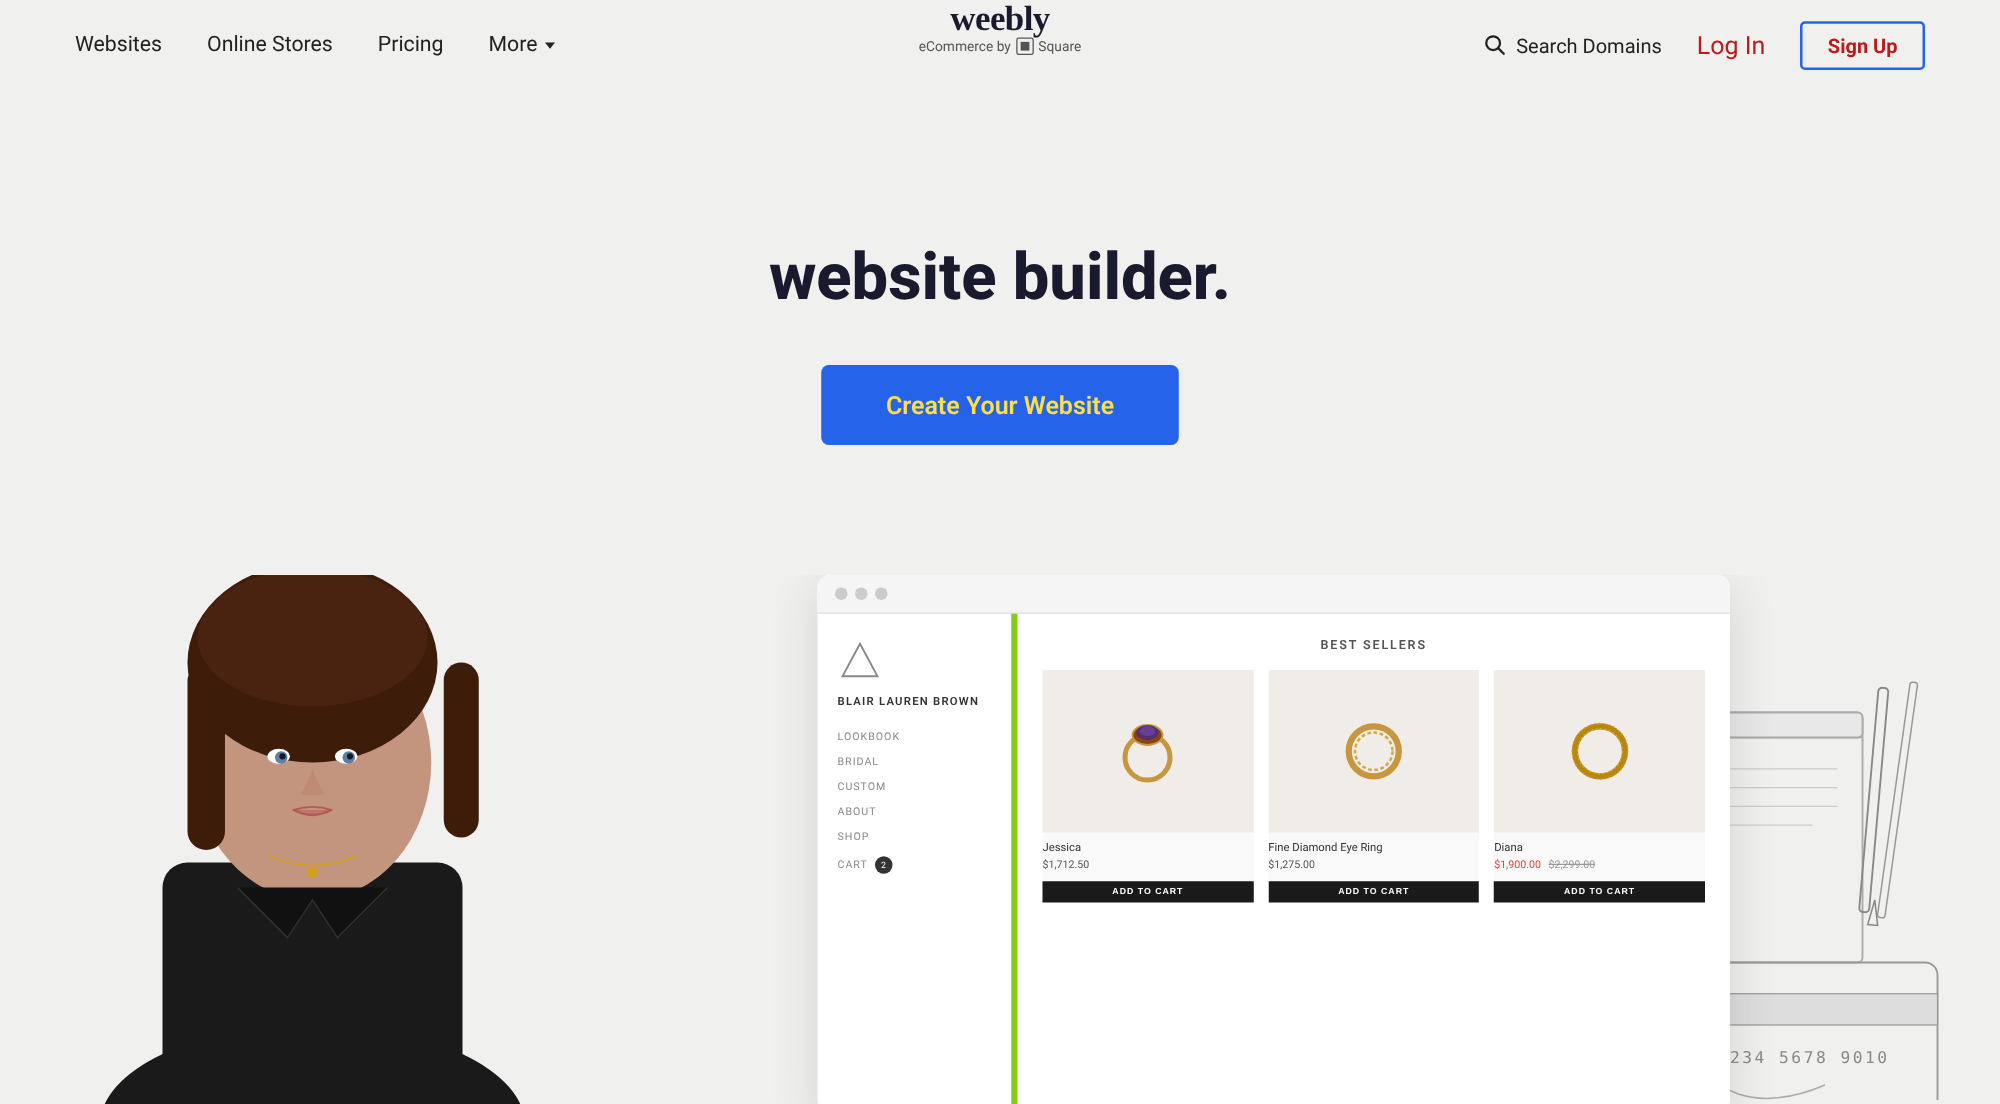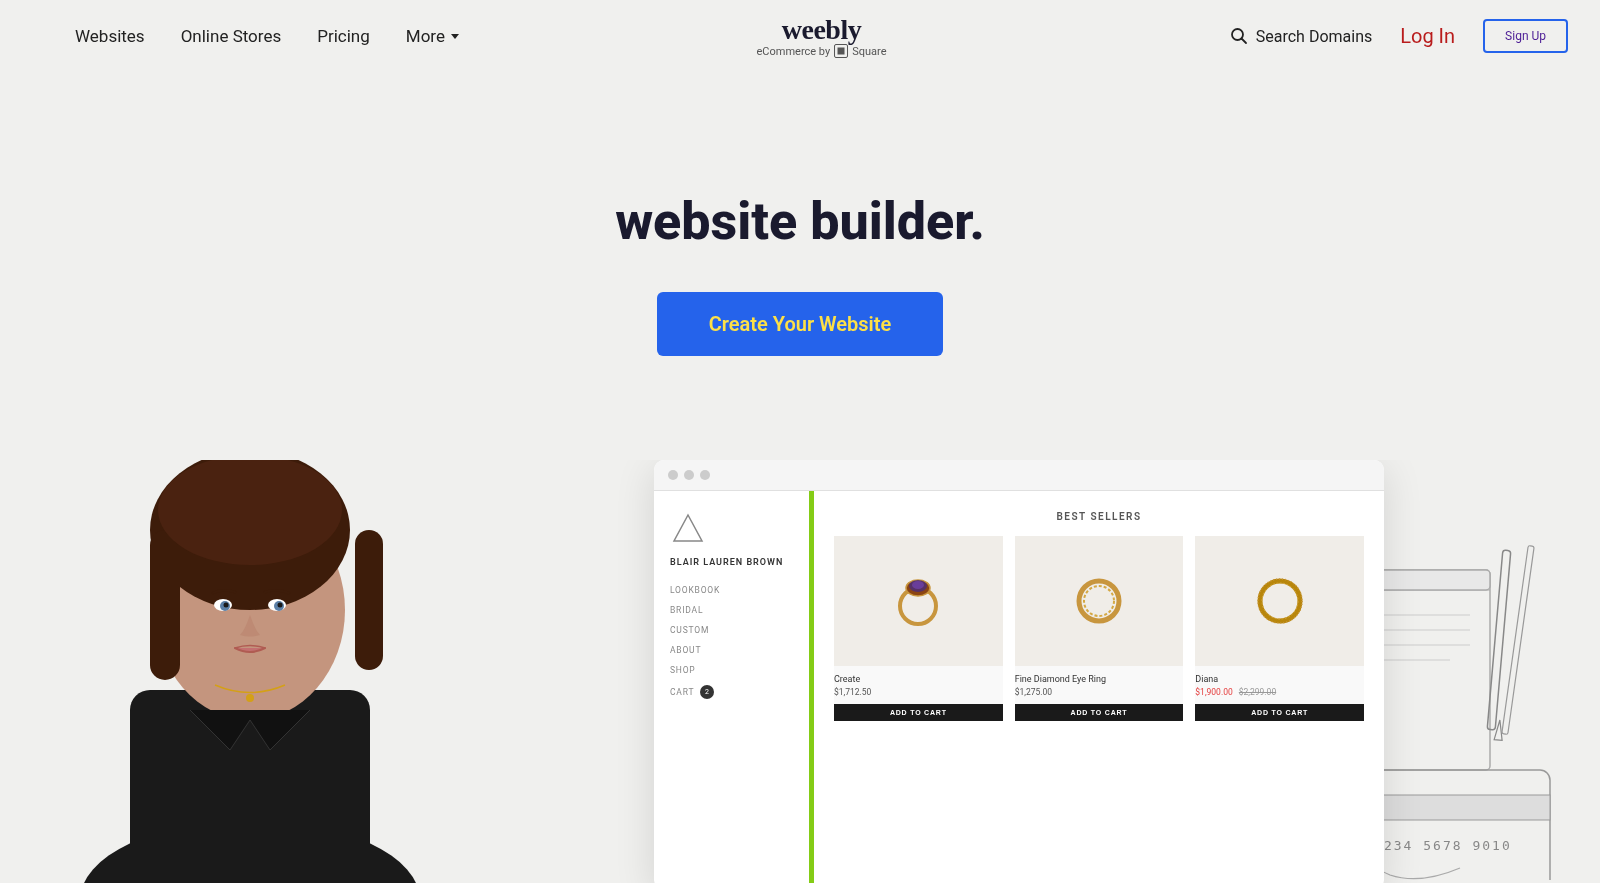--- a/index.html
+++ b/index.html
@@ -7,27 +7,25 @@
       font-family: -apple-system, BlinkMacSystemFont, 'Segoe UI', Roboto, sans-serif;
       background: #f0f0ee;
       width: 1600px;
       min-height: 883px;
       overflow: hidden;
     }
 
     
     nav {
       display: flex;
-      align-items: center;
-      padding: 0 32px;
+      padding: 0 60px;
       height: 72px;
       background: #f0f0ee;
       position: relative;
       z-index: 10;
-      margin-left: 43px;
     }
     .nav-left {
       display: flex;
       align-items: center;
       gap: 36px;
     }
     .nav-left a {
       text-decoration: none;
       color: #222;
       font-size: 17px;
@@ -92,27 +90,27 @@
       color: #222;
       font-size: 16px;
       cursor: pointer;
     }
     .nav-login {
       font-size: 20px;
       color: #b91c1c;
       text-decoration: none;
     }
     .nav-signup {
-      font-size: 12px;
-      color: #4c1d95;
+      font-size: 16px;
+      color: #b91c1c;
       border: 2px solid #2563eb;
       padding: 8px 20px;
       border-radius: 4px;
       text-decoration: none;
-      font-weight: 400;
+      font-weight: 700;
     }
 
     
     .hero {
       text-align: center;
       padding: 60px 20px 40px;
       position: relative;
     }
     .hero-headline {
       font-size: 52px;
@@ -434,21 +432,21 @@
 
           <div class="product-card">
             <div class="product-img">
               <svg class="ring-svg" viewBox="0 0 70 70" fill="none" xmlns="http://www.w3.org/2000/svg">
                 <circle cx="35" cy="40" r="18" stroke="#c8963e" stroke-width="4" fill="none"></circle>
                 <ellipse cx="35" cy="22" rx="12" ry="8" fill="#8b4513" stroke="#c8963e" stroke-width="1.5"></ellipse>
                 <ellipse cx="35" cy="20" rx="9" ry="6" fill="#4a2c7a" opacity="0.8"></ellipse>
                 <ellipse cx="35" cy="19" rx="6" ry="4" fill="#6b3fa0" opacity="0.9"></ellipse>
               </svg>
             </div>
-            <div class="product-name">Create</div>
+            <div class="product-name">Jessica</div>
             <div class="product-price">$1,712.50</div>
             <button class="add-to-cart-btn">ADD TO CART</button>
           </div>
 
           <div class="product-card">
             <div class="product-img">
               <svg class="ring-svg" viewBox="0 0 70 70" fill="none" xmlns="http://www.w3.org/2000/svg">
                 <circle cx="35" cy="35" r="20" stroke="#c8963e" stroke-width="5" fill="none"></circle>
                 <circle cx="35" cy="35" r="15" stroke="#d4a843" stroke-width="2" fill="none" stroke-dasharray="3,2"></circle>
               </svg>

